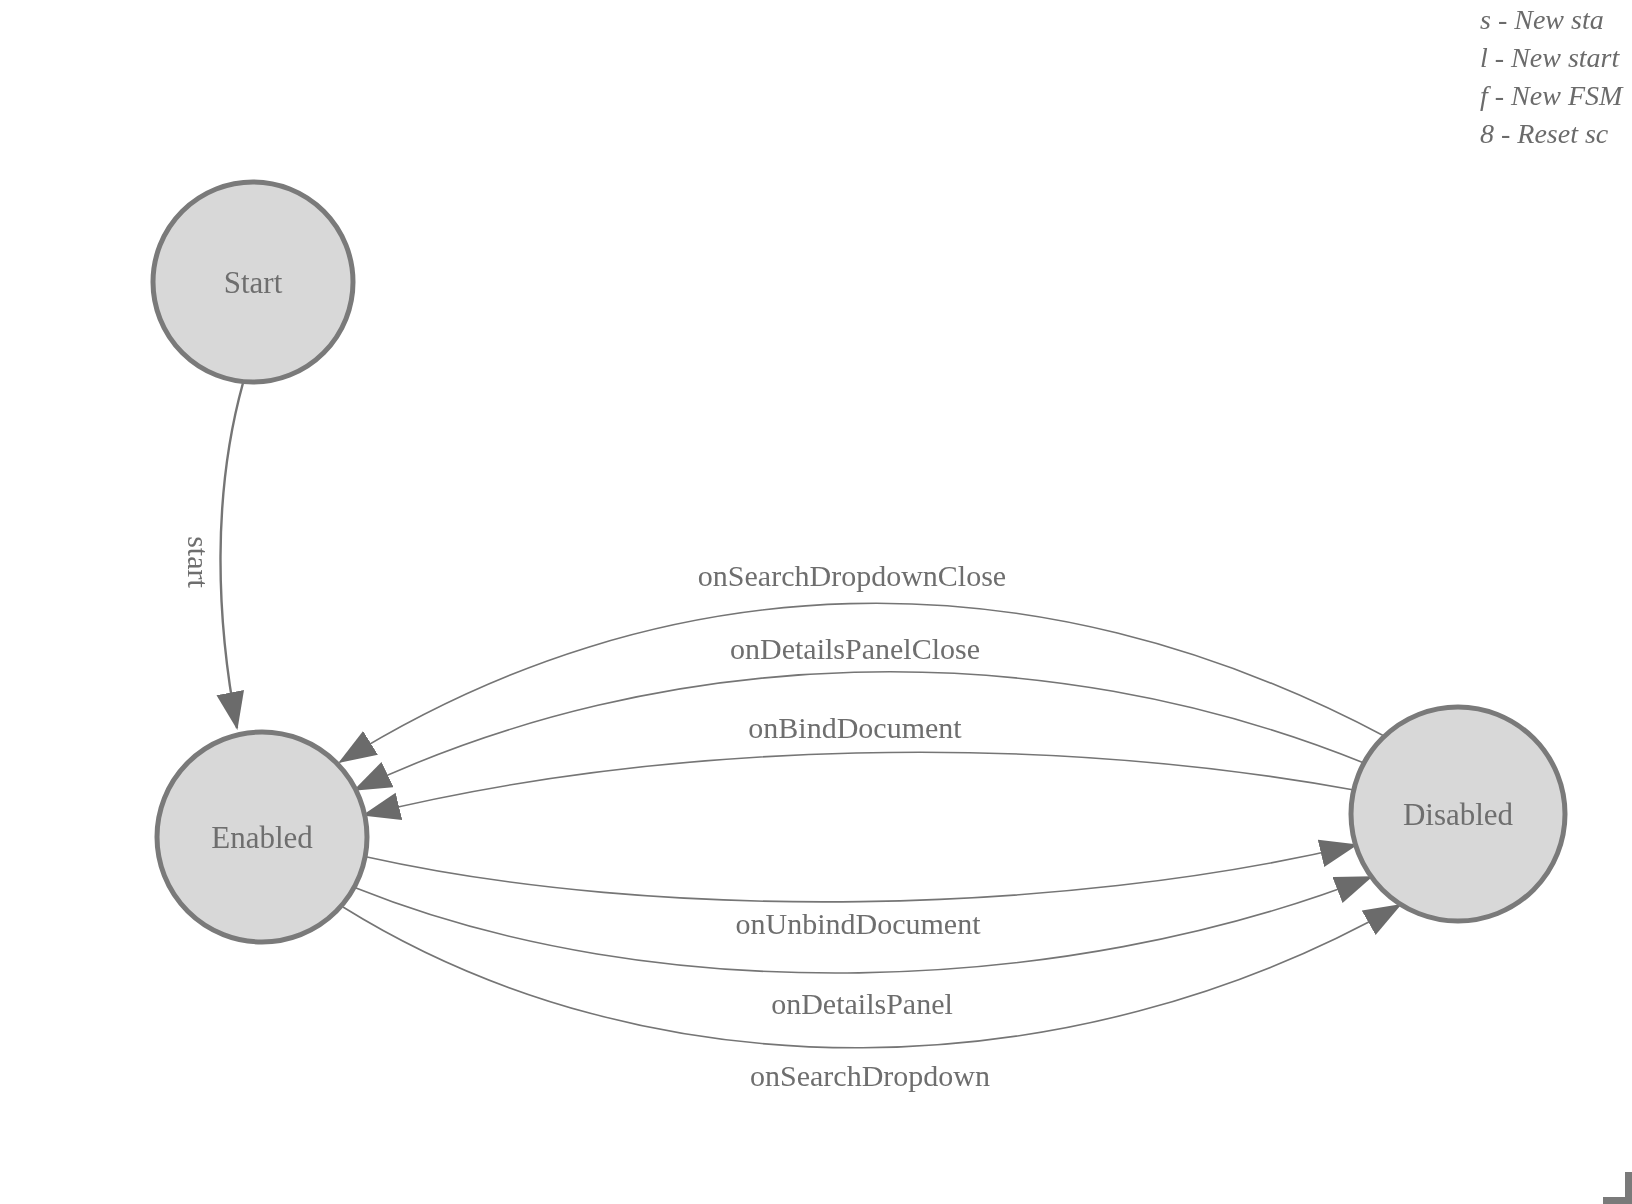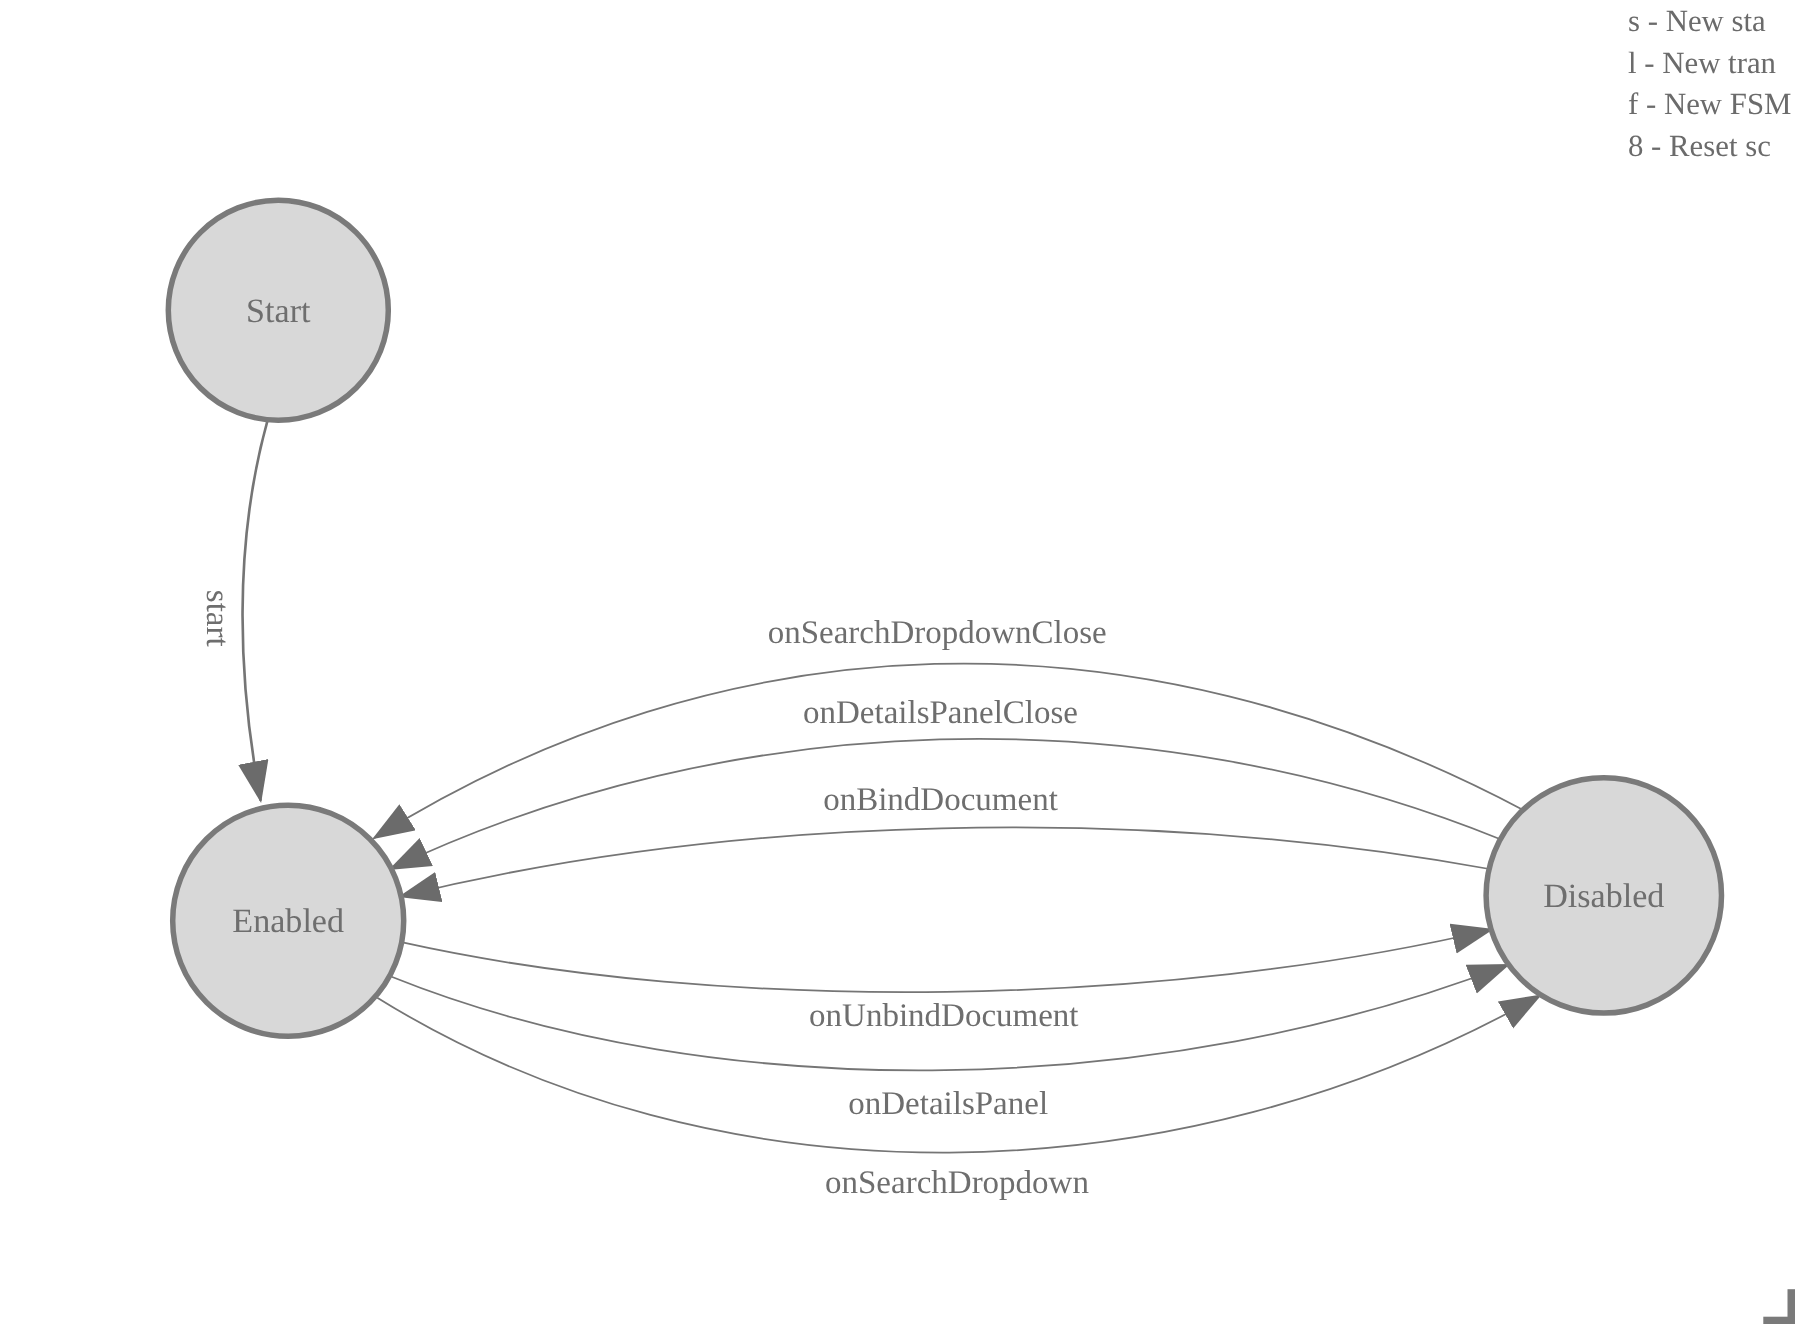--- a/index.html
+++ b/index.html
@@ -59,20 +59,21 @@
     fill: var(--node-border);
   }
   .legend {
     position: absolute;
     left: 1480px;
     top: 1px;
     color: var(--legend-text);
     font-size: 28px;
     line-height: 38px;
     white-space: nowrap;
+    font-style: italic;
   }
 </style>
 </head>
 <body>
 
 <div class="stage">
 
   <svg class="fsm" width="1632" height="1204" viewBox="0 0 1632 1204">
     <defs>
       <marker id="arrowhead" markerUnits="userSpaceOnUse" markerWidth="46" markerHeight="34" refX="36" refY="14" orient="auto">
@@ -107,18 +108,18 @@
     <text class="edge-label" x="870" y="1075" dominant-baseline="central">onSearchDropdown</text>
 
     <g>
       <rect class="corner-fragment-rect" x="1625" y="1172" width="7" height="27"></rect>
       <rect class="corner-fragment-rect" x="1603" y="1197" width="29" height="7"></rect>
     </g>
   </svg>
 
   <div class="legend">
     <div>s - New sta</div>
-    <div>l - New tran</div>
+    <div>l - New start</div>
     <div>f - New FSM</div>
     <div>8 - Reset sc</div>
   </div>
 
 </div>
 
 </body></html>

